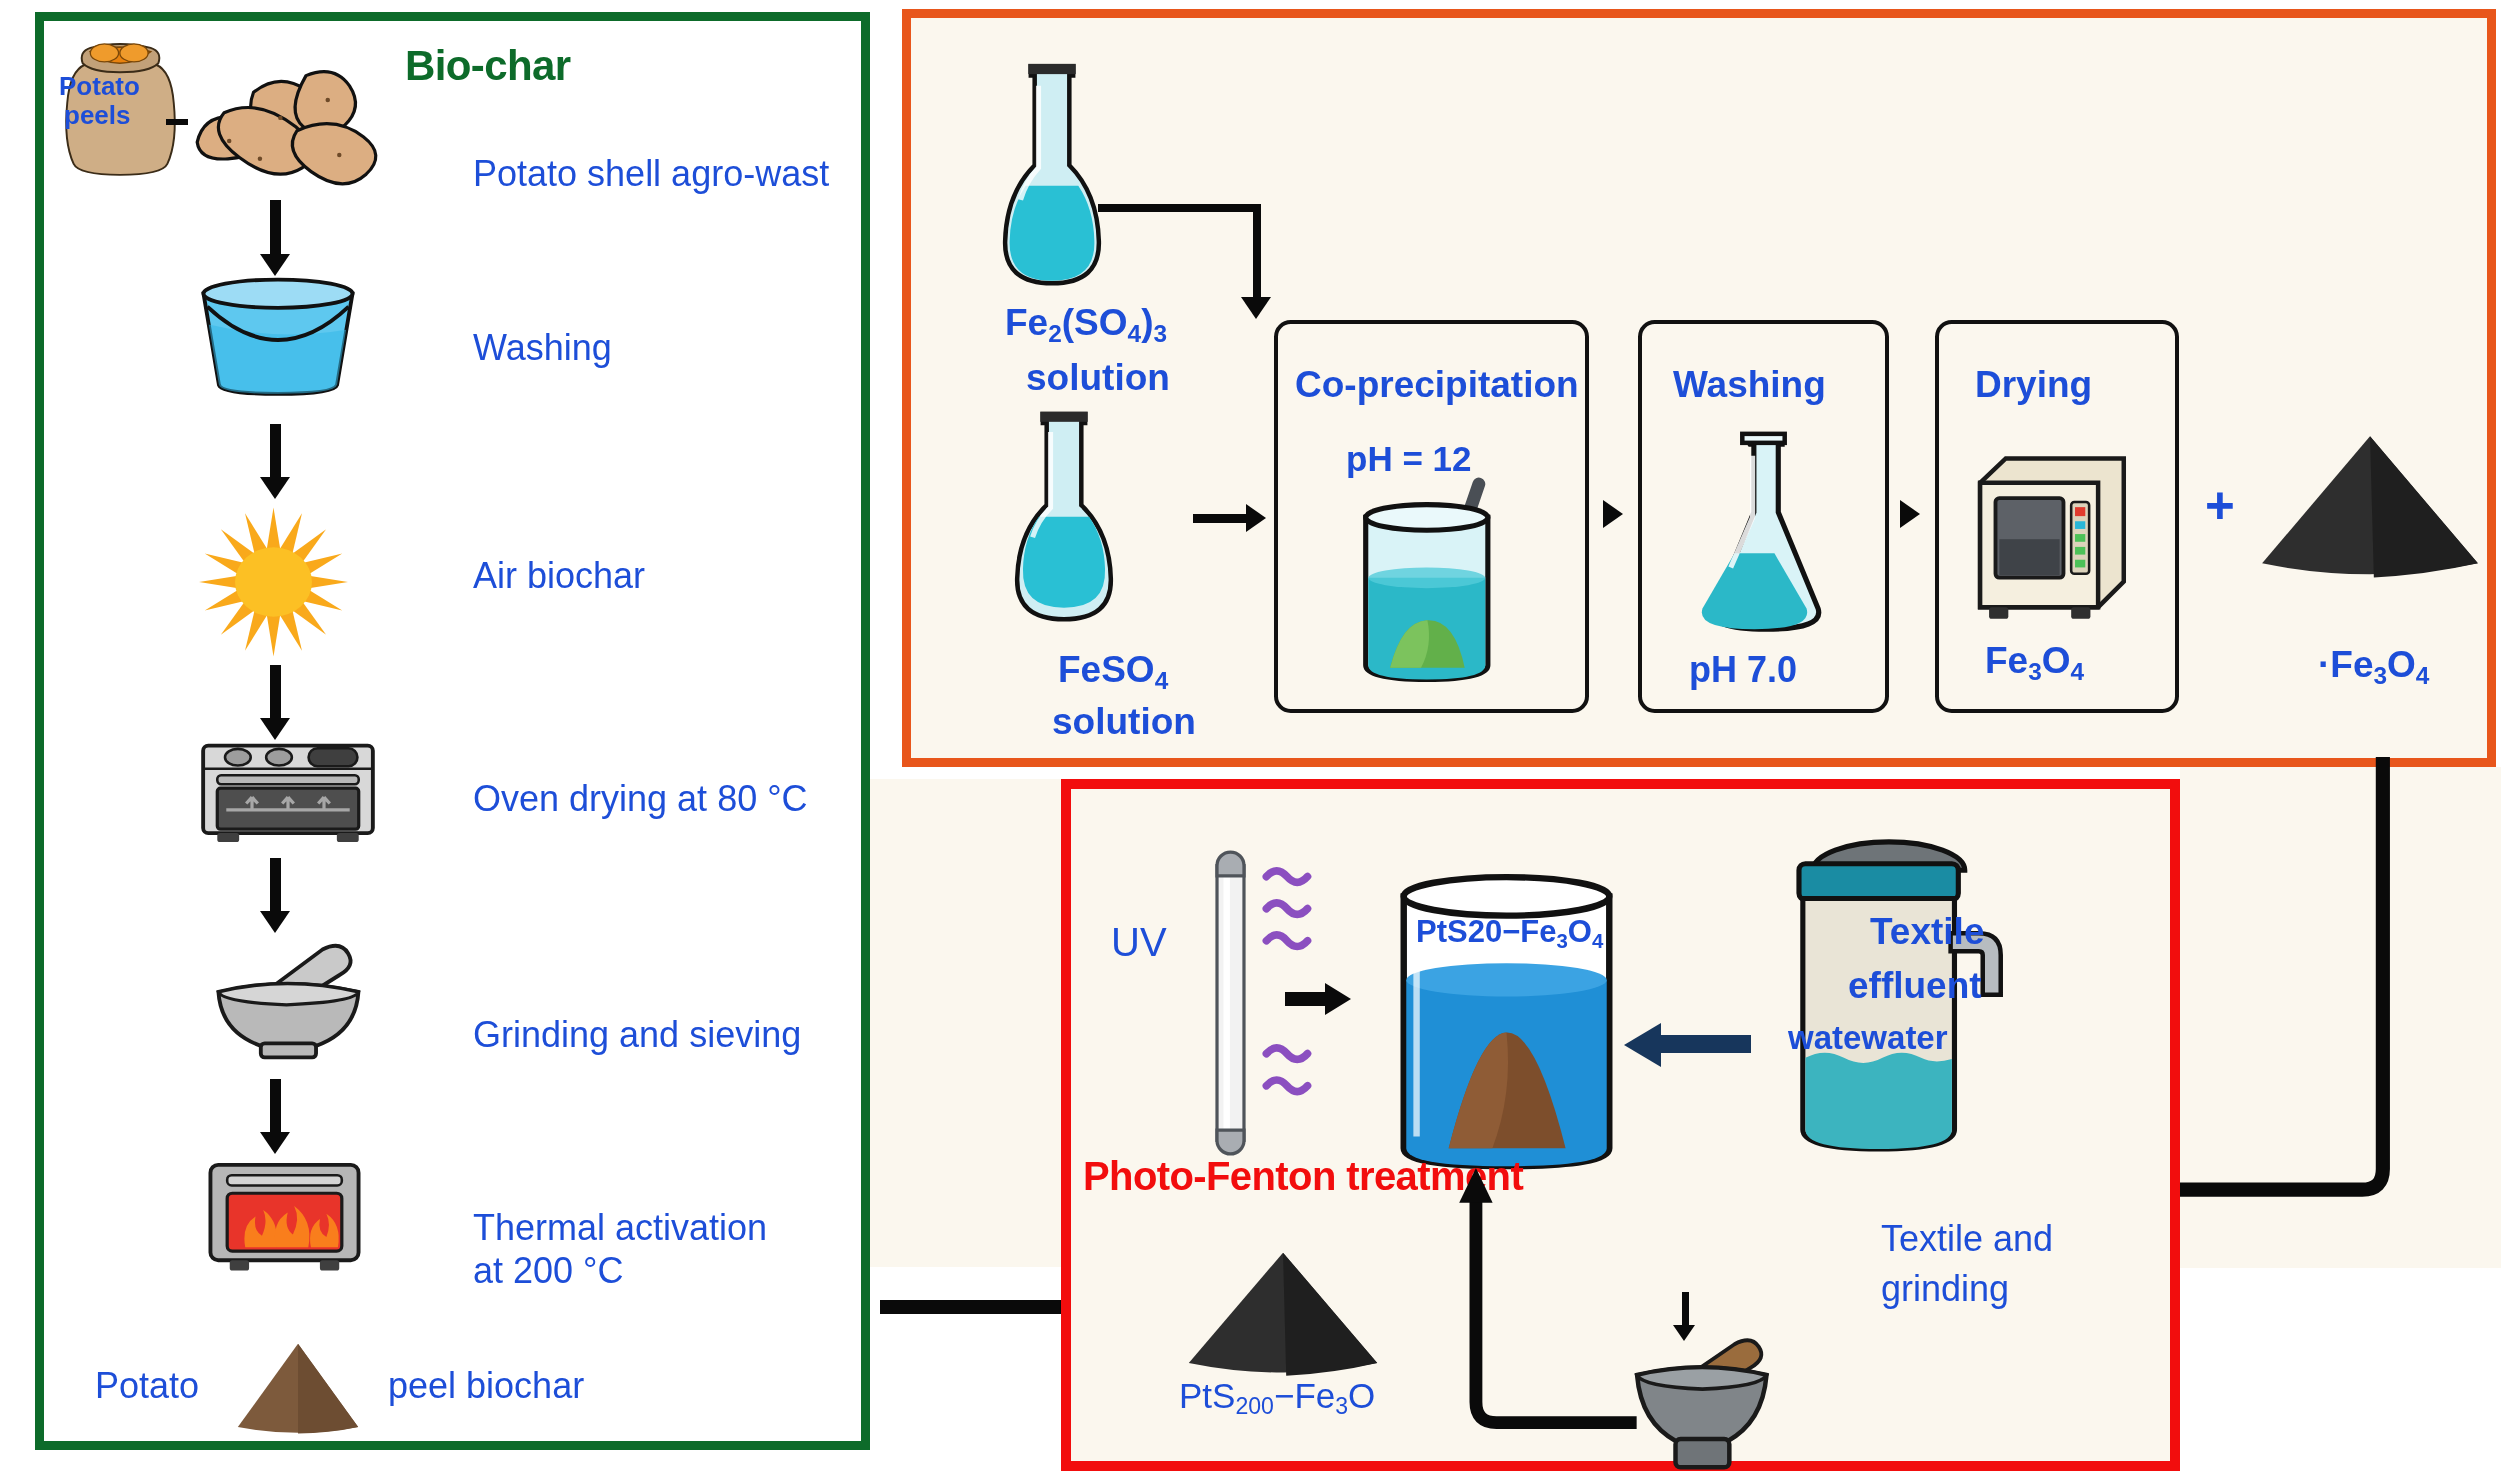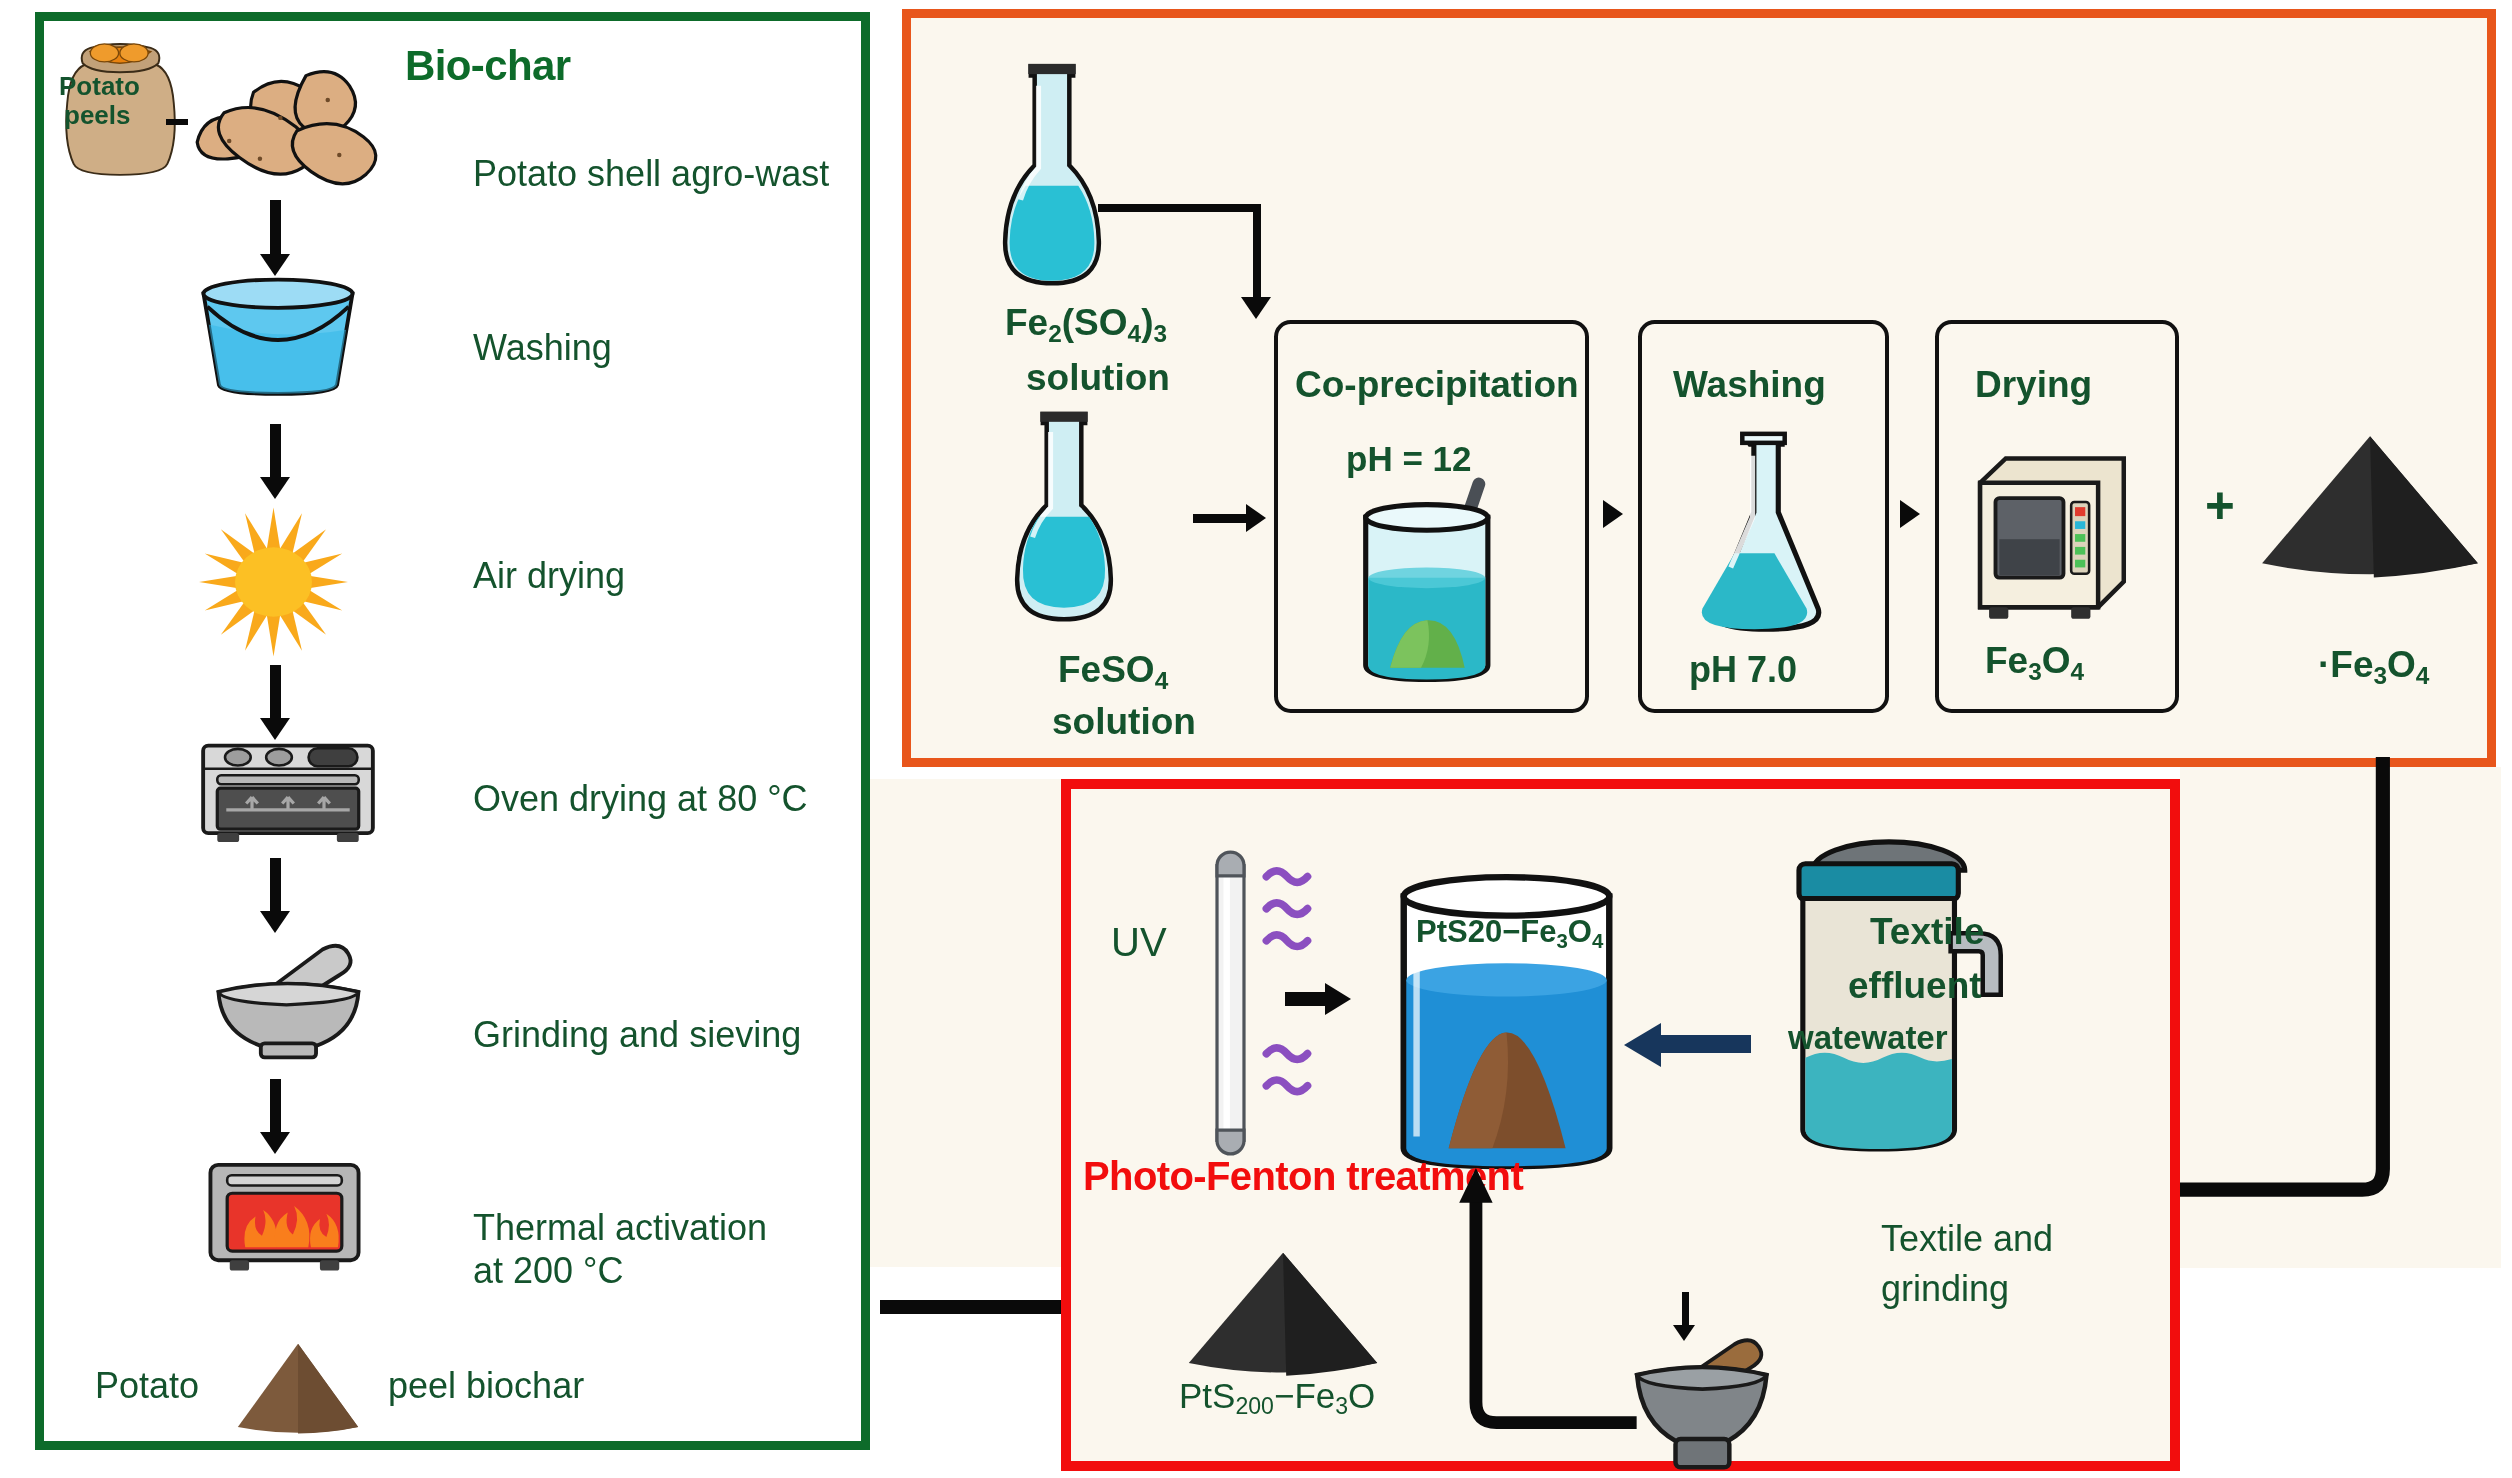--- a/index.html
+++ b/index.html
@@ -9,21 +9,21 @@
   
   .panel{position:absolute;box-sizing:border-box;}
   #biochar-panel{left:35px;top:11.6px;width:835px;height:1438px;border:9px solid #0d6b2a;background:#ffffff;}
   #magnetite-panel{left:902px;top:9px;width:1594px;height:758px;border:9px solid #e8561b;background:#fbf7ee;}
   #fenton-panel{left:1061px;top:779px;width:1119px;height:692px;border:10.3px solid #f20d0d;background:#fbf7ee;}
 
   
   .cream{position:absolute;background:#fbf7ee;}
 
   
-  .t{position:absolute;color:#14532d;line-height:1.12;white-space:pre;}
+  .t{position:absolute;color:#1d4ed8;line-height:1.12;white-space:pre;}
   .title-green{color:#0d6b2a;font-weight:bold;font-size:42px;letter-spacing:-0.6px;}
   .title-orange{color:#e8561b;font-weight:bold;font-size:41px;letter-spacing:-0.6px;}
   .title-red{color:#f20d0d;font-weight:bold;font-size:40px;letter-spacing:-0.6px;}
   .step{font-size:36px;}
   .lbl{font-size:37px;font-weight:bold;margin-left:44px;}
   .lbl-sm{font-size:33px;font-weight:bold;}
   .lbl-reg{font-size:36px;}
   .boxhdr{font-size:37px;font-weight:bold;text-align:right;}
   .sub{font-size:0.66em;vertical-align:-0.28em;}
   .plus{font-size:51px;font-weight:bold;}
@@ -116,21 +116,21 @@
           <use href="#ray" transform="rotate(225)"></use>
         <use href="#ray" transform="rotate(247.5)"></use>
           <use href="#ray" transform="rotate(270)"></use>
         <use href="#ray" transform="rotate(292.5)"></use>
           <use href="#ray" transform="rotate(315)"></use>
         <use href="#ray" transform="rotate(337.5)"></use>
       </g>
     </g>
     <ellipse cx="125" cy="120" rx="60" ry="54" fill="#fcc024"></ellipse>
   </svg>
-  <div class="t step" style="left:473px;top:556px;">Air drying</div>
+  <div class="t step" style="left:473px;top:556px;">Air biochar</div>
 
   <div class="vline" style="left:270px;top:665px;width:11px;height:55px;"></div>
   <div class="tri-down" style="left:260px;top:718px;"></div>
 
   <svg class="svgabs" style="left:198px;top:743px;" width="180" height="103" viewBox="0 0 280 160">
     <rect x="8" y="4" width="264" height="136" rx="8" fill="#d8d8d8" stroke="#1a1a1a" stroke-width="6"></rect>
     <line x1="8" y1="40" x2="272" y2="40" stroke="#1a1a1a" stroke-width="4"></line>
     <ellipse cx="62" cy="22" rx="20" ry="13" fill="#9d9d9d" stroke="#1a1a1a" stroke-width="4"></ellipse>
     <ellipse cx="126" cy="22" rx="20" ry="13" fill="#9d9d9d" stroke="#1a1a1a" stroke-width="4"></ellipse>
     <rect x="172" y="8" width="76" height="28" rx="14" fill="#3f3f3f" stroke="#1a1a1a" stroke-width="4"></rect>

